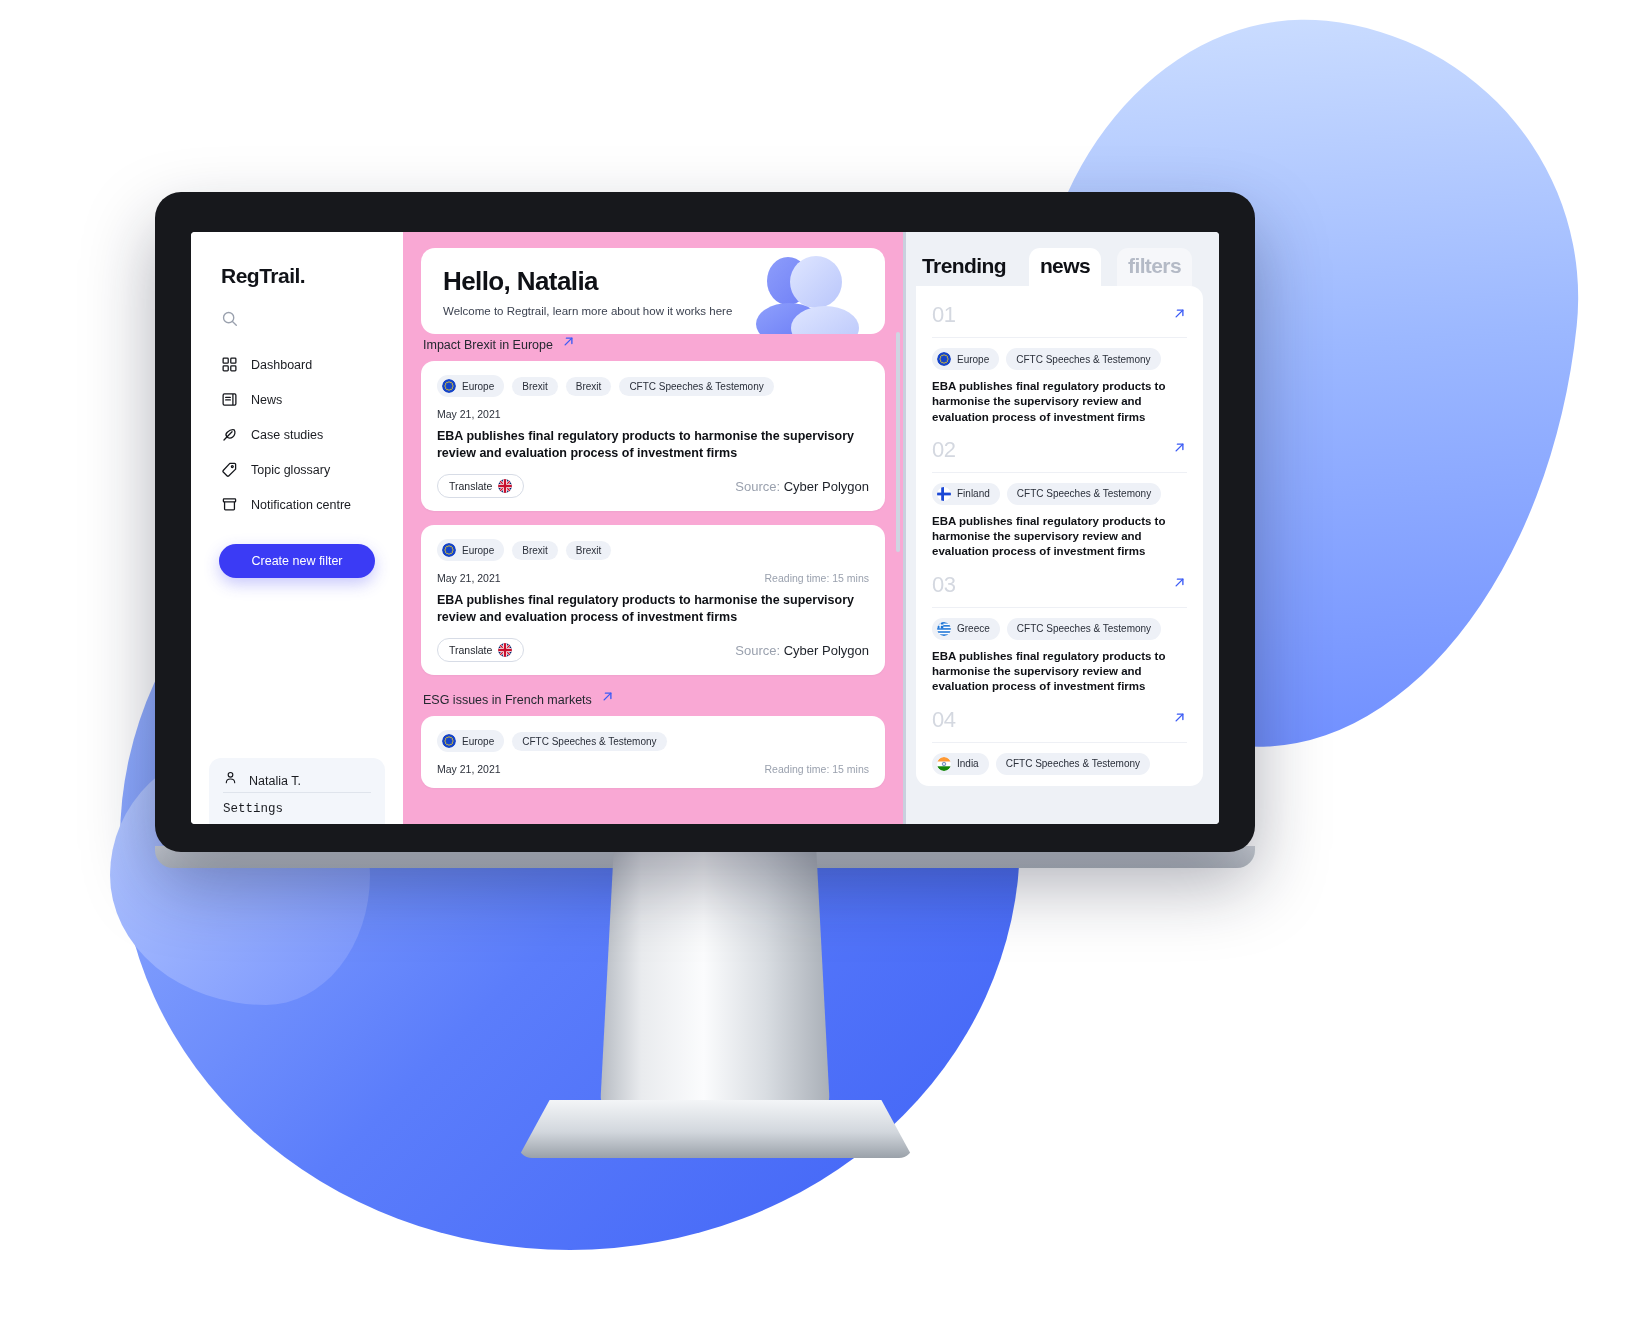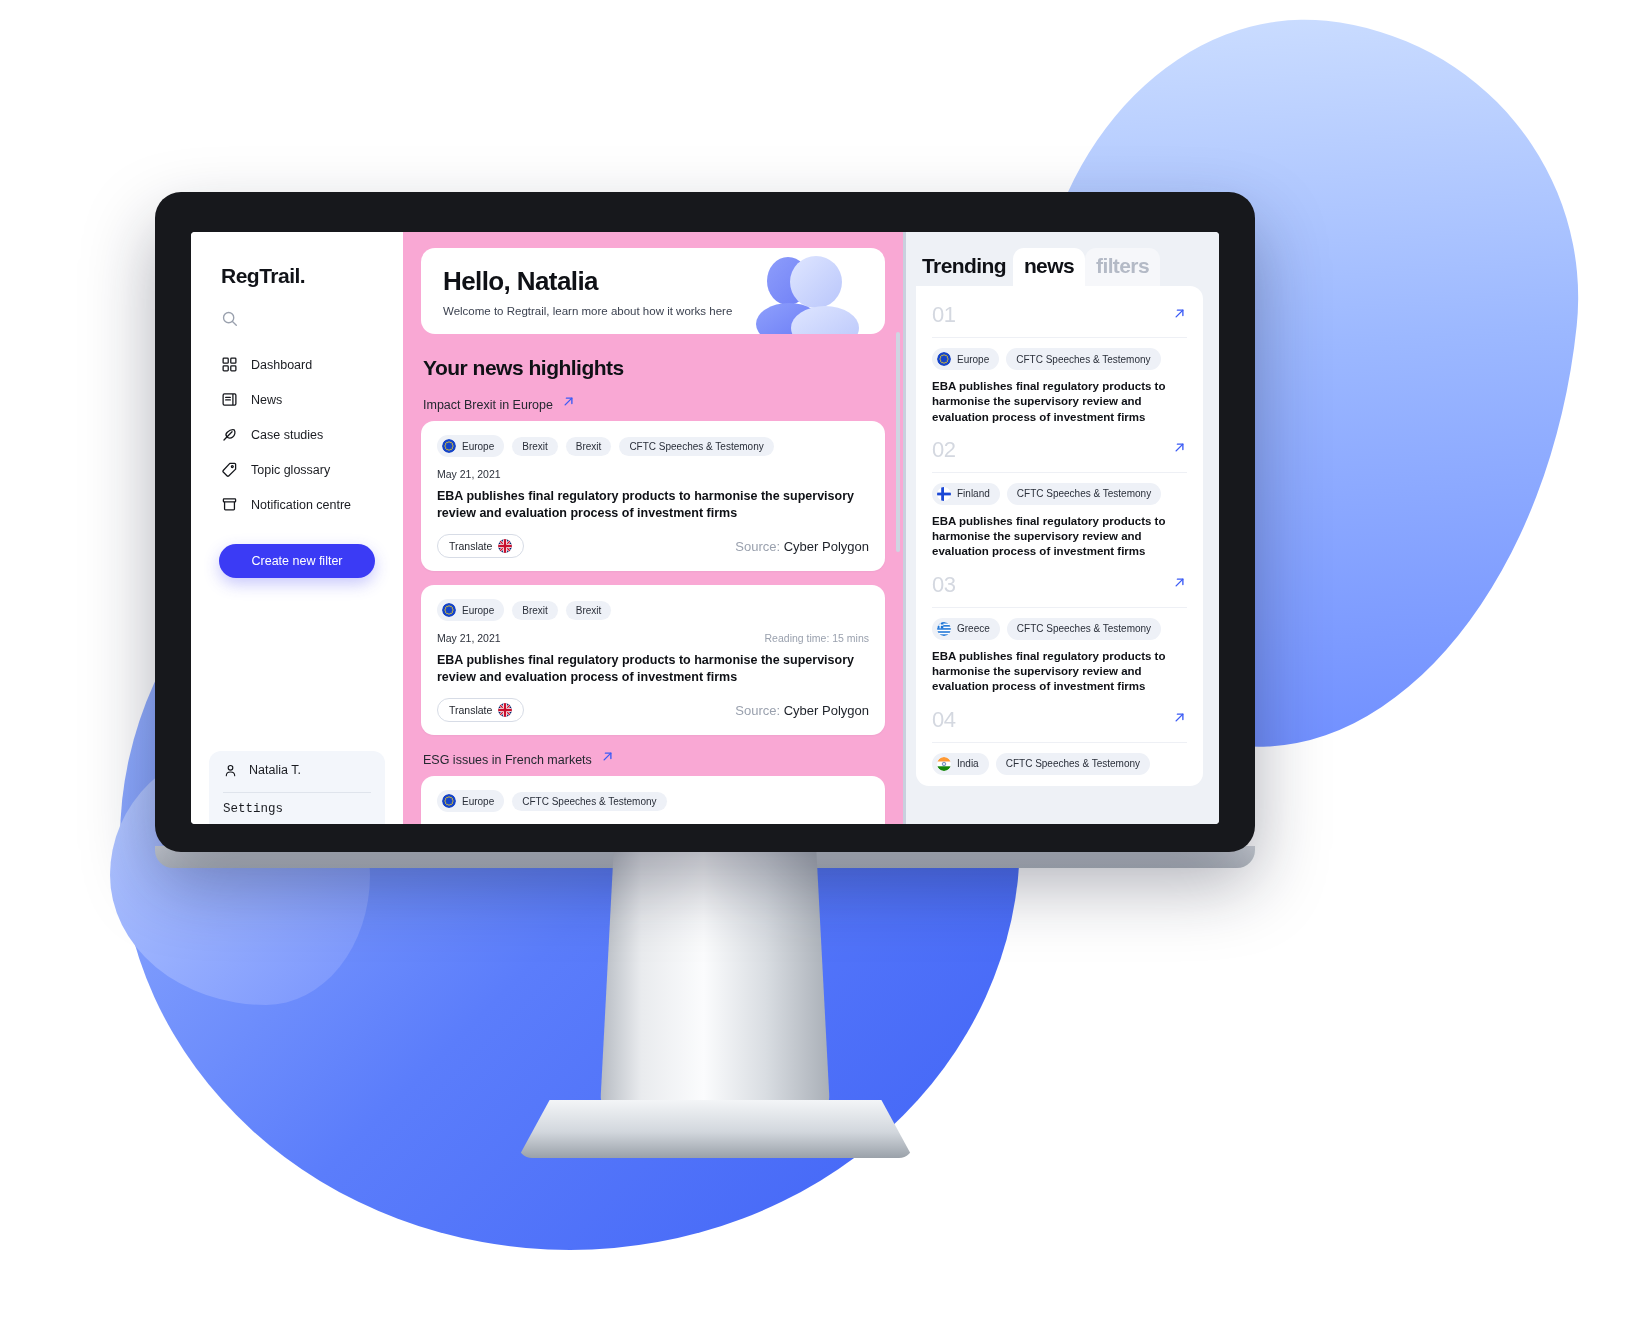--- a/index.html
+++ b/index.html
@@ -141,23 +141,23 @@
   }
 
   #user-block {
     position: absolute;
     left: 18px; right: 18px; bottom: 0;
     background: #f3f6fb;
     border-radius: 12px 12px 0 0;
     padding: 12px 14px 8px 14px;
   }
   #user-row {
-    display: flex; align-items: flex-start; gap: 11px;
+    display: flex; align-items: flex-end; gap: 11px;
     font-size: 12.5px; color: #1a1c21;
-    padding-bottom: 11px;
+    padding-bottom: 4px;
     border-bottom: 1px solid #dfe4ec;
   }
   #user-row2 {
     padding-top: 9px;
     font-size: 12.5px; color: #1a1c21; font-family: Liberation Mono, monospace;
   }
 
   
   #center {
     flex: 1 1 auto;
@@ -260,21 +260,21 @@
   
   #right {
     flex: 0 0 316px;
     background: #eef1f6;
     padding: 16px 16px 0 10px;
     position: relative;
     border-left: 3px solid #c9d0de;
   }
 
   #tabs {
-    display: flex; align-items: flex-end; gap: 0;
+    display: flex; align-items: flex-end; gap: 16px;
     margin-left: 4px;
     text-align: center;
   }
   #tab-trending-label {
     font-size: 21px; font-weight: 700; letter-spacing: -0.6px;
     color: #0f1116; padding: 6px 7px 8px 2px;
   }
   .tab {
     font-size: 21px; font-weight: 700; letter-spacing: -0.6px;
     padding: 6px 11px 8px 11px;
@@ -439,21 +439,20 @@
                 </linearGradient>
               </defs>
               <ellipse cx="35" cy="25" rx="21" ry="24" fill="url(#g1)"></ellipse>
               <ellipse cx="63" cy="26" rx="26" ry="26" fill="url(#g2)"></ellipse>
               <ellipse cx="36" cy="68" rx="33" ry="21" fill="url(#g3)"></ellipse>
               <ellipse cx="72" cy="72" rx="34" ry="22" fill="url(#g2)"></ellipse>
             </svg>
           </div>
         </section>
 
-        <h2 id="section-title">Your news highlights</h2>
 
         <div id="groups">
             <div class="group-head">
               <span>Impact Brexit in Europe</span>
               <span><svg width="15" height="15" viewBox="0 0 20 20" fill="none" stroke="#3b5bf5" stroke-width="1.8" stroke-linecap="round" stroke-linejoin="round">
                   <line x1="5.5" y1="14.5" x2="14.5" y2="5.5"></line>
                   <polyline points="7.2,5.5 14.5,5.5 14.5,12.8"></polyline>
                 </svg></span>
             </div>
             <div class="news-card">

